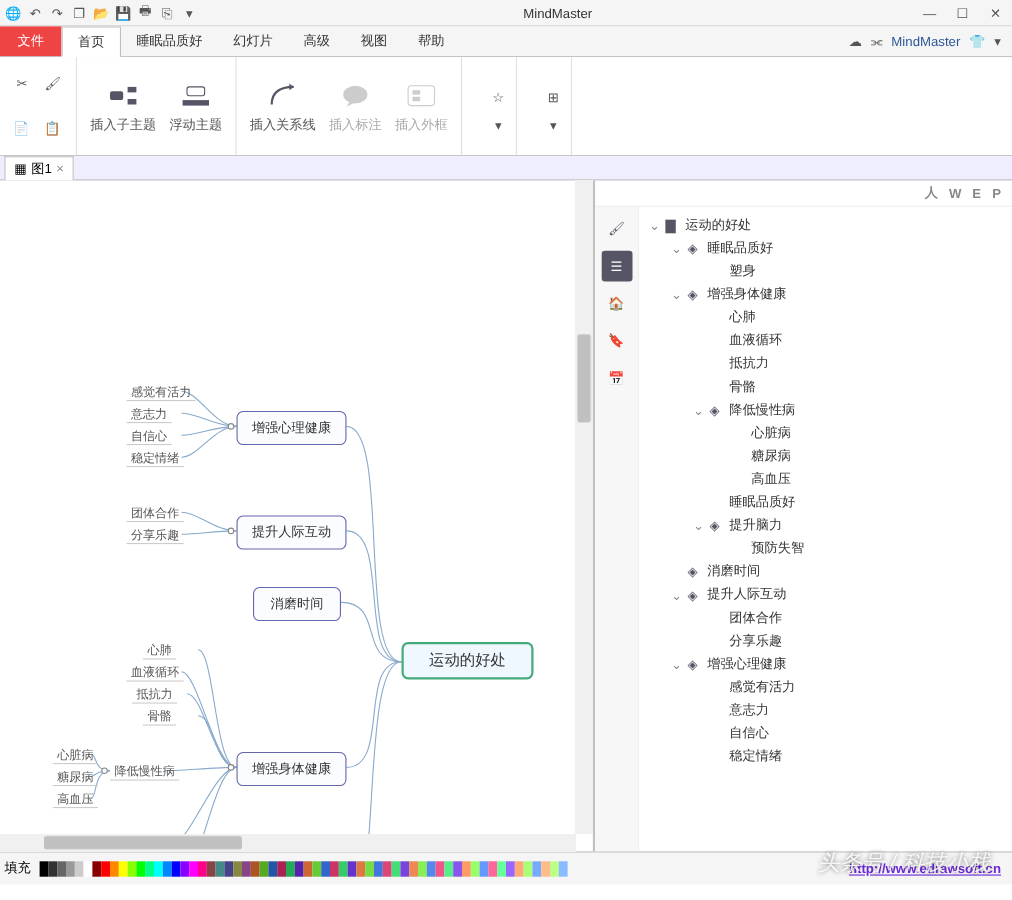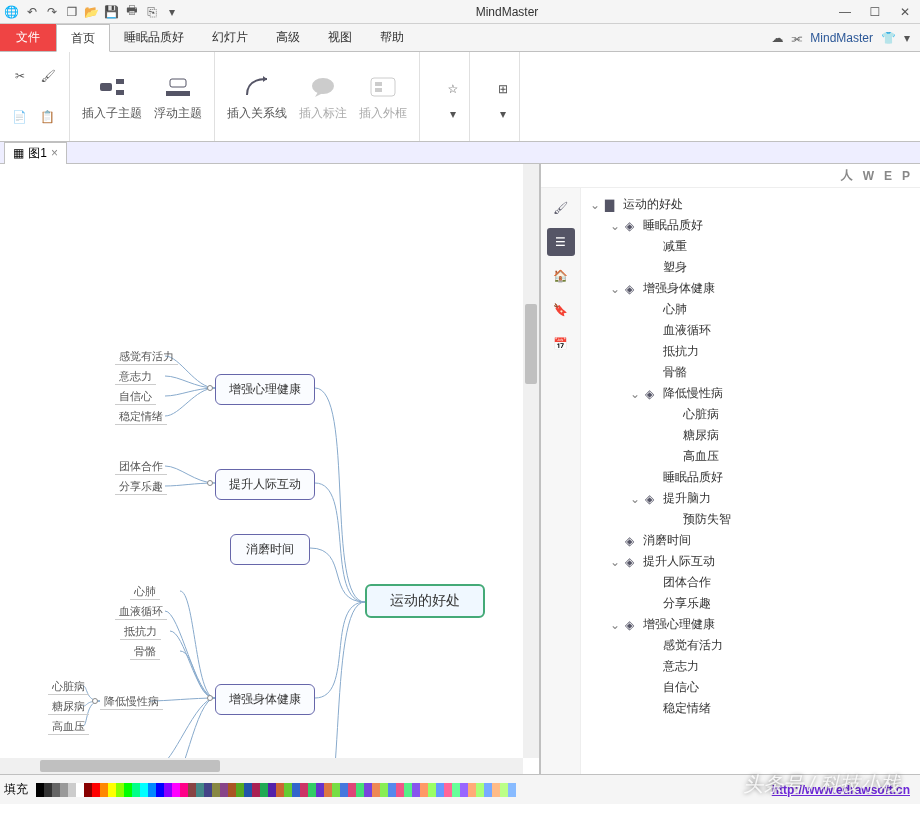--- a/index.html
+++ b/index.html
@@ -276,25 +276,20 @@
             <span>运动的好处</span>
           </div>
           <div class="ol-item ol-lvl1">
             <span class="tw">⌄</span>
             <span class="ic">◈</span>
             <span>睡眠品质好</span>
           </div>
           <div class="ol-item ol-lvl2">
             <span class="tw"></span>
             <span class="ic"></span>
-            <span>减重</span>
-          </div>
-          <div class="ol-item ol-lvl2">
-            <span class="tw"></span>
-            <span class="ic"></span>
             <span>塑身</span>
           </div>
           <div class="ol-item ol-lvl1">
             <span class="tw">⌄</span>
             <span class="ic">◈</span>
             <span>增强身体健康</span>
           </div>
           <div class="ol-item ol-lvl2">
             <span class="tw"></span>
             <span class="ic"></span>

